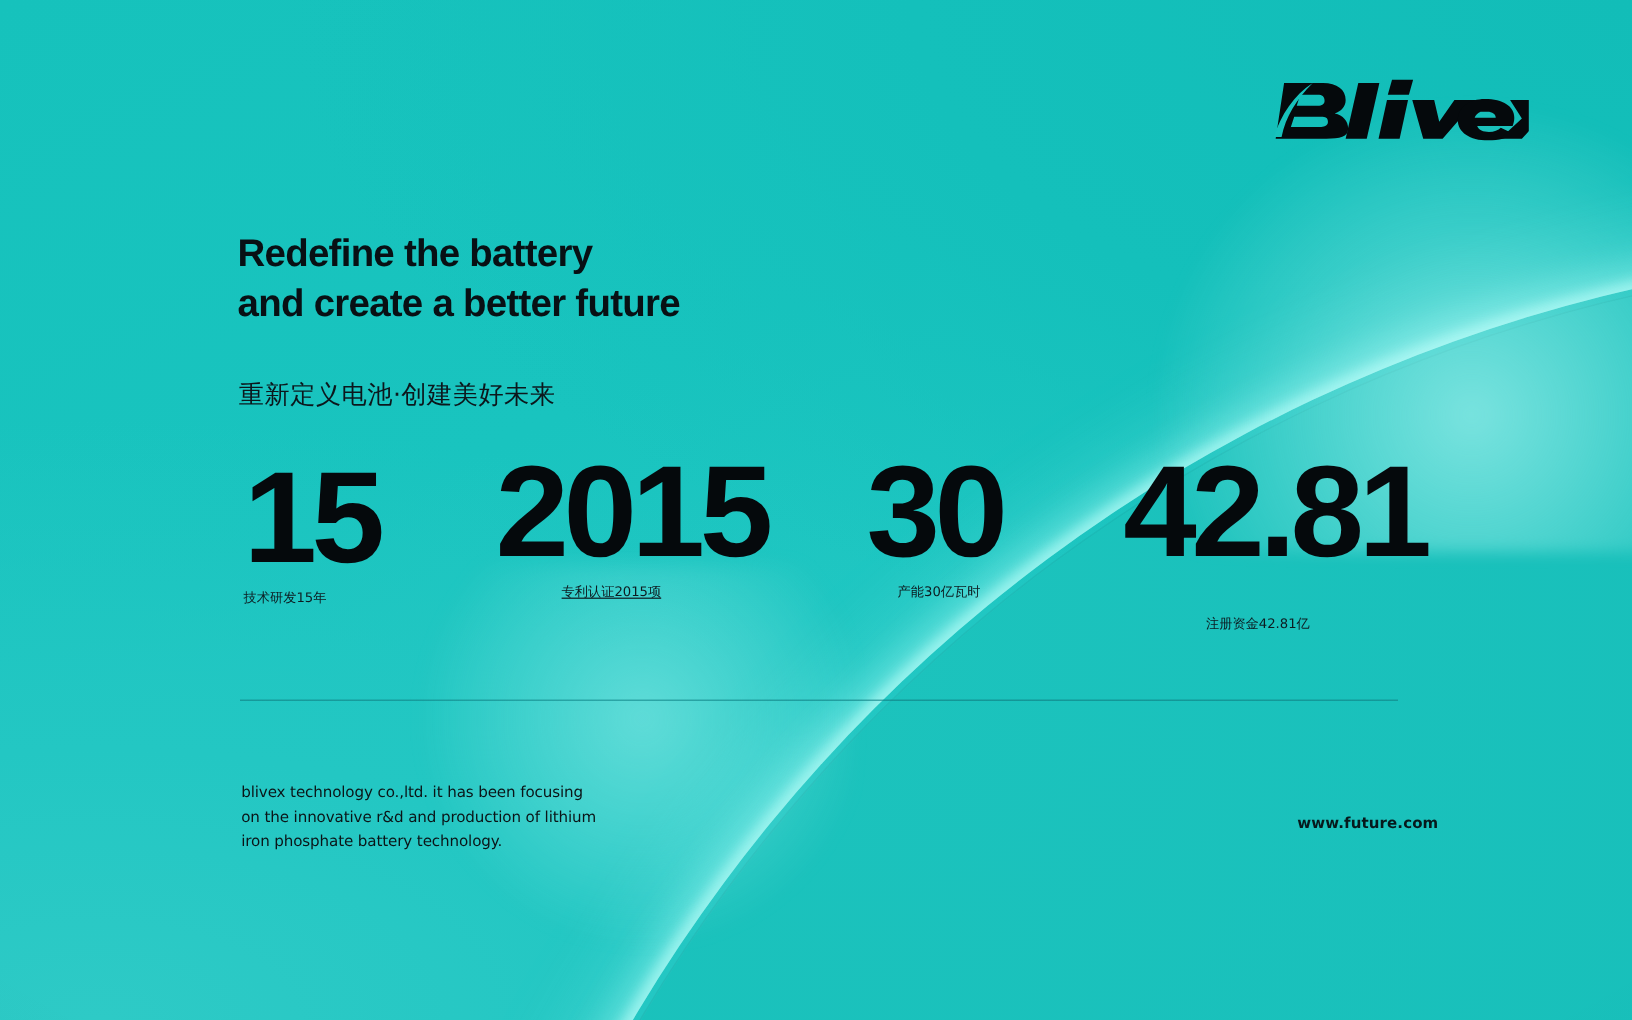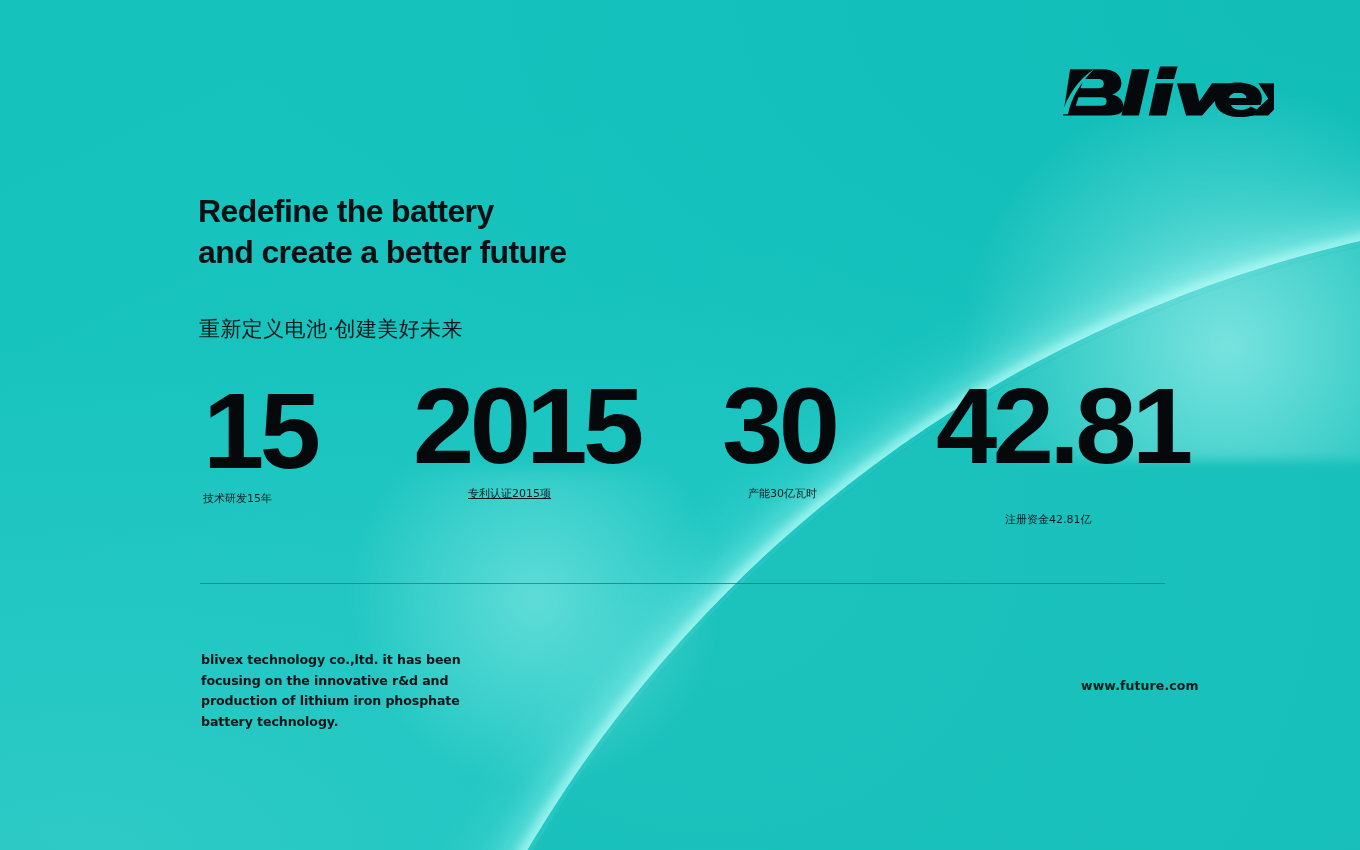--- a/index.html
+++ b/index.html
@@ -153,21 +153,21 @@
   }
 
   
   .blurb {
     position:absolute;
     left:201px; top:650px;
     width:300px;
     color:#0b1417;
     font-size:12.6px;
     line-height:20.5px;
-    font-weight:700;
+    font-weight:400;
     font-family:"DejaVu Sans","Liberation Sans", sans-serif;
     letter-spacing:-0.1px;
   }
 
   
   .site {
     position:absolute;
     left:1081px; top:678px;
     color:#06191c;
     font-size:12.5px;

